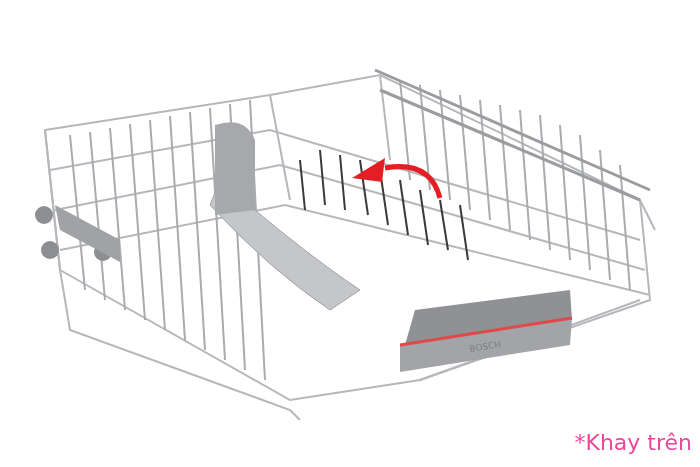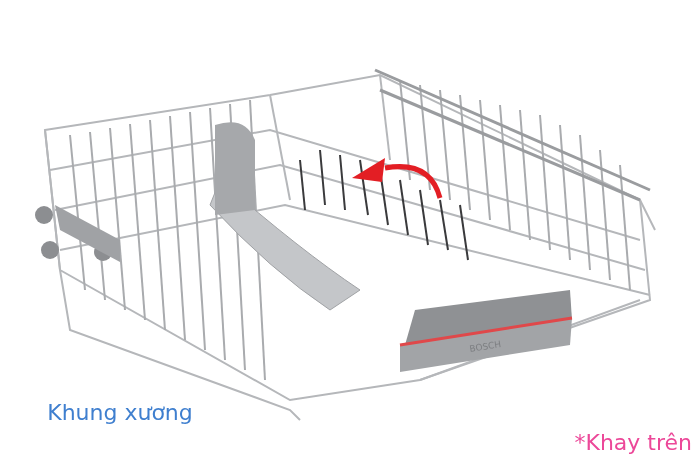--- a/index.html
+++ b/index.html
@@ -86,15 +86,14 @@
 
   <g>
     <path d="M415 310 L570 290 L572 320 L405 345 Z" fill="#8f9194"></path>
     <path d="M400 345 L572 318 L570 345 L400 372 Z" fill="#a2a4a7"></path>
     <path d="M400 345 L572 318" stroke="#e0484a" stroke-width="3"></path>
     <text x="470" y="352" font-size="9" fill="#7d7f82" font-family="DejaVu Sans, sans-serif" transform="rotate(-9 470 352)">BOSCH</text>
   </g>
 </svg>
 
 <div class="caption-left">
-  <div>Khung xương</div>
 </div>
 <div class="caption-right">*Khay trên</div>
 
 </body></html>

